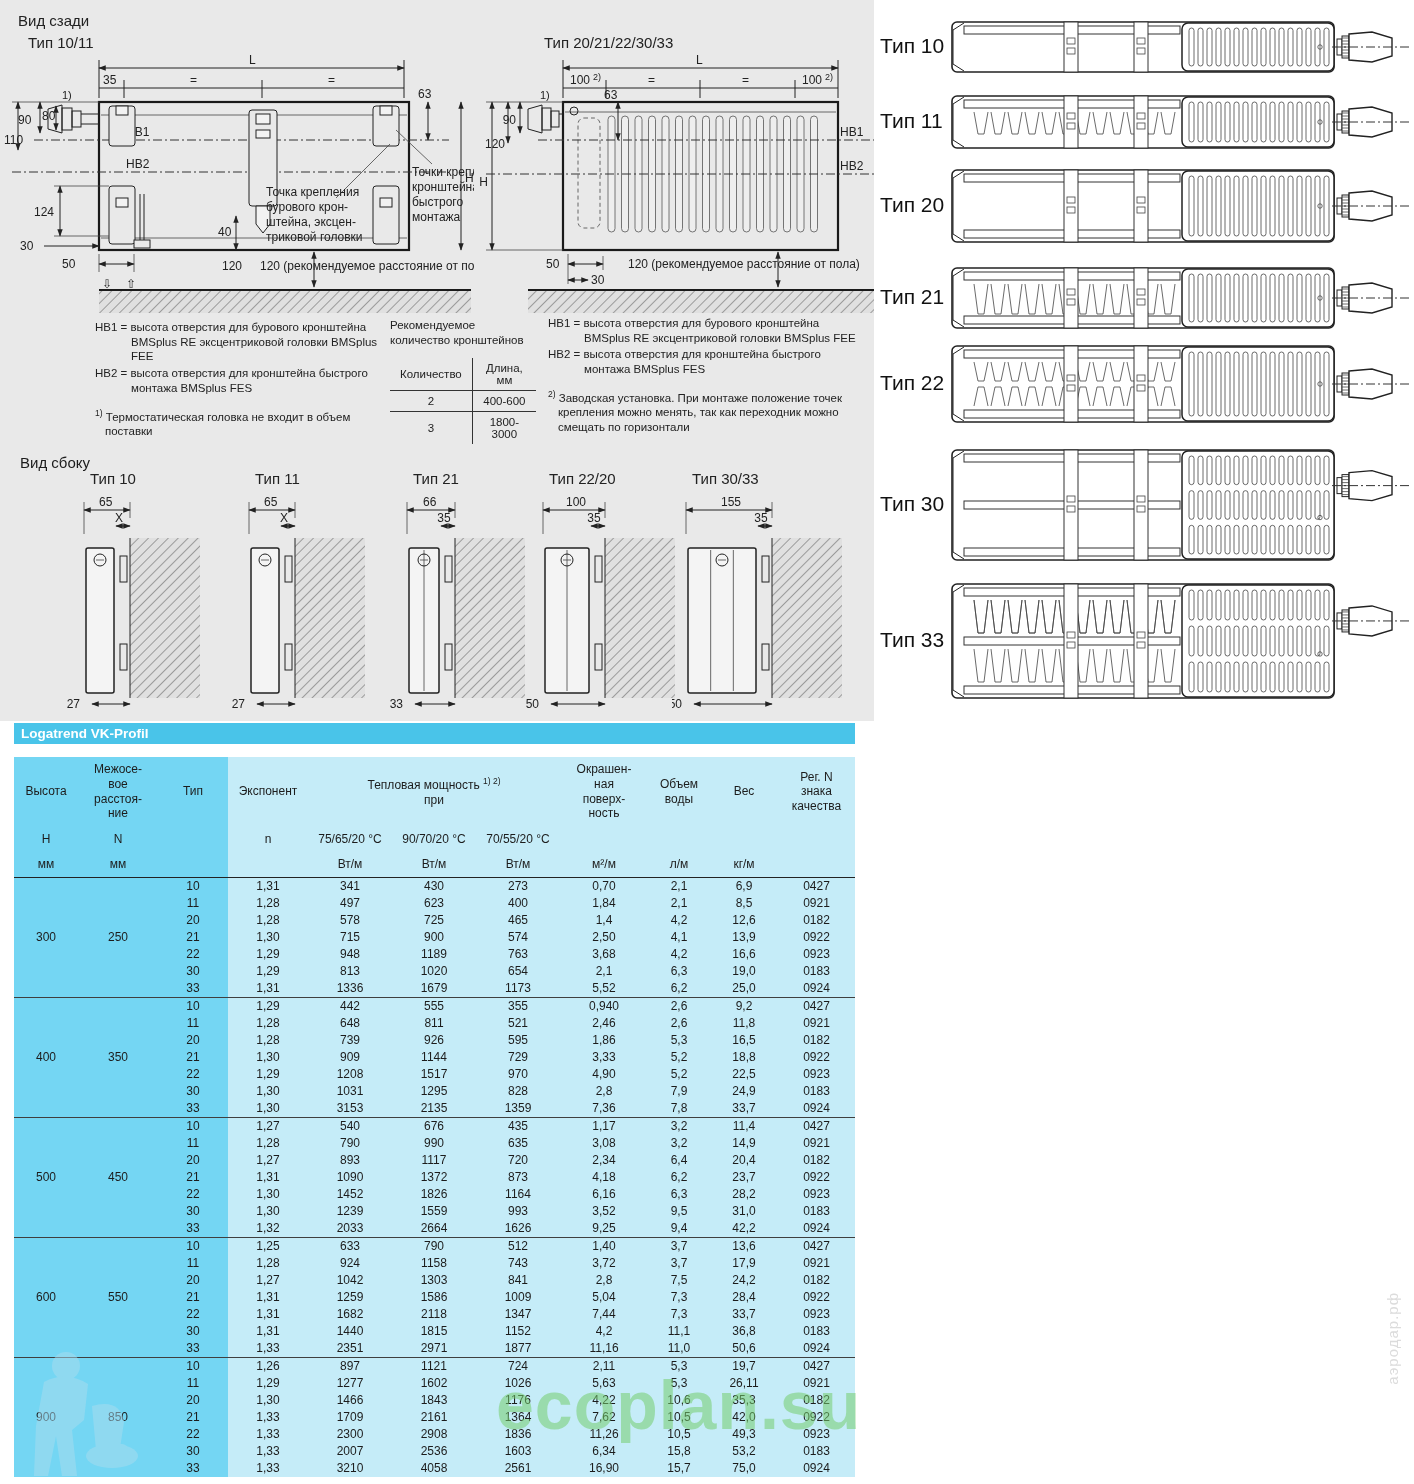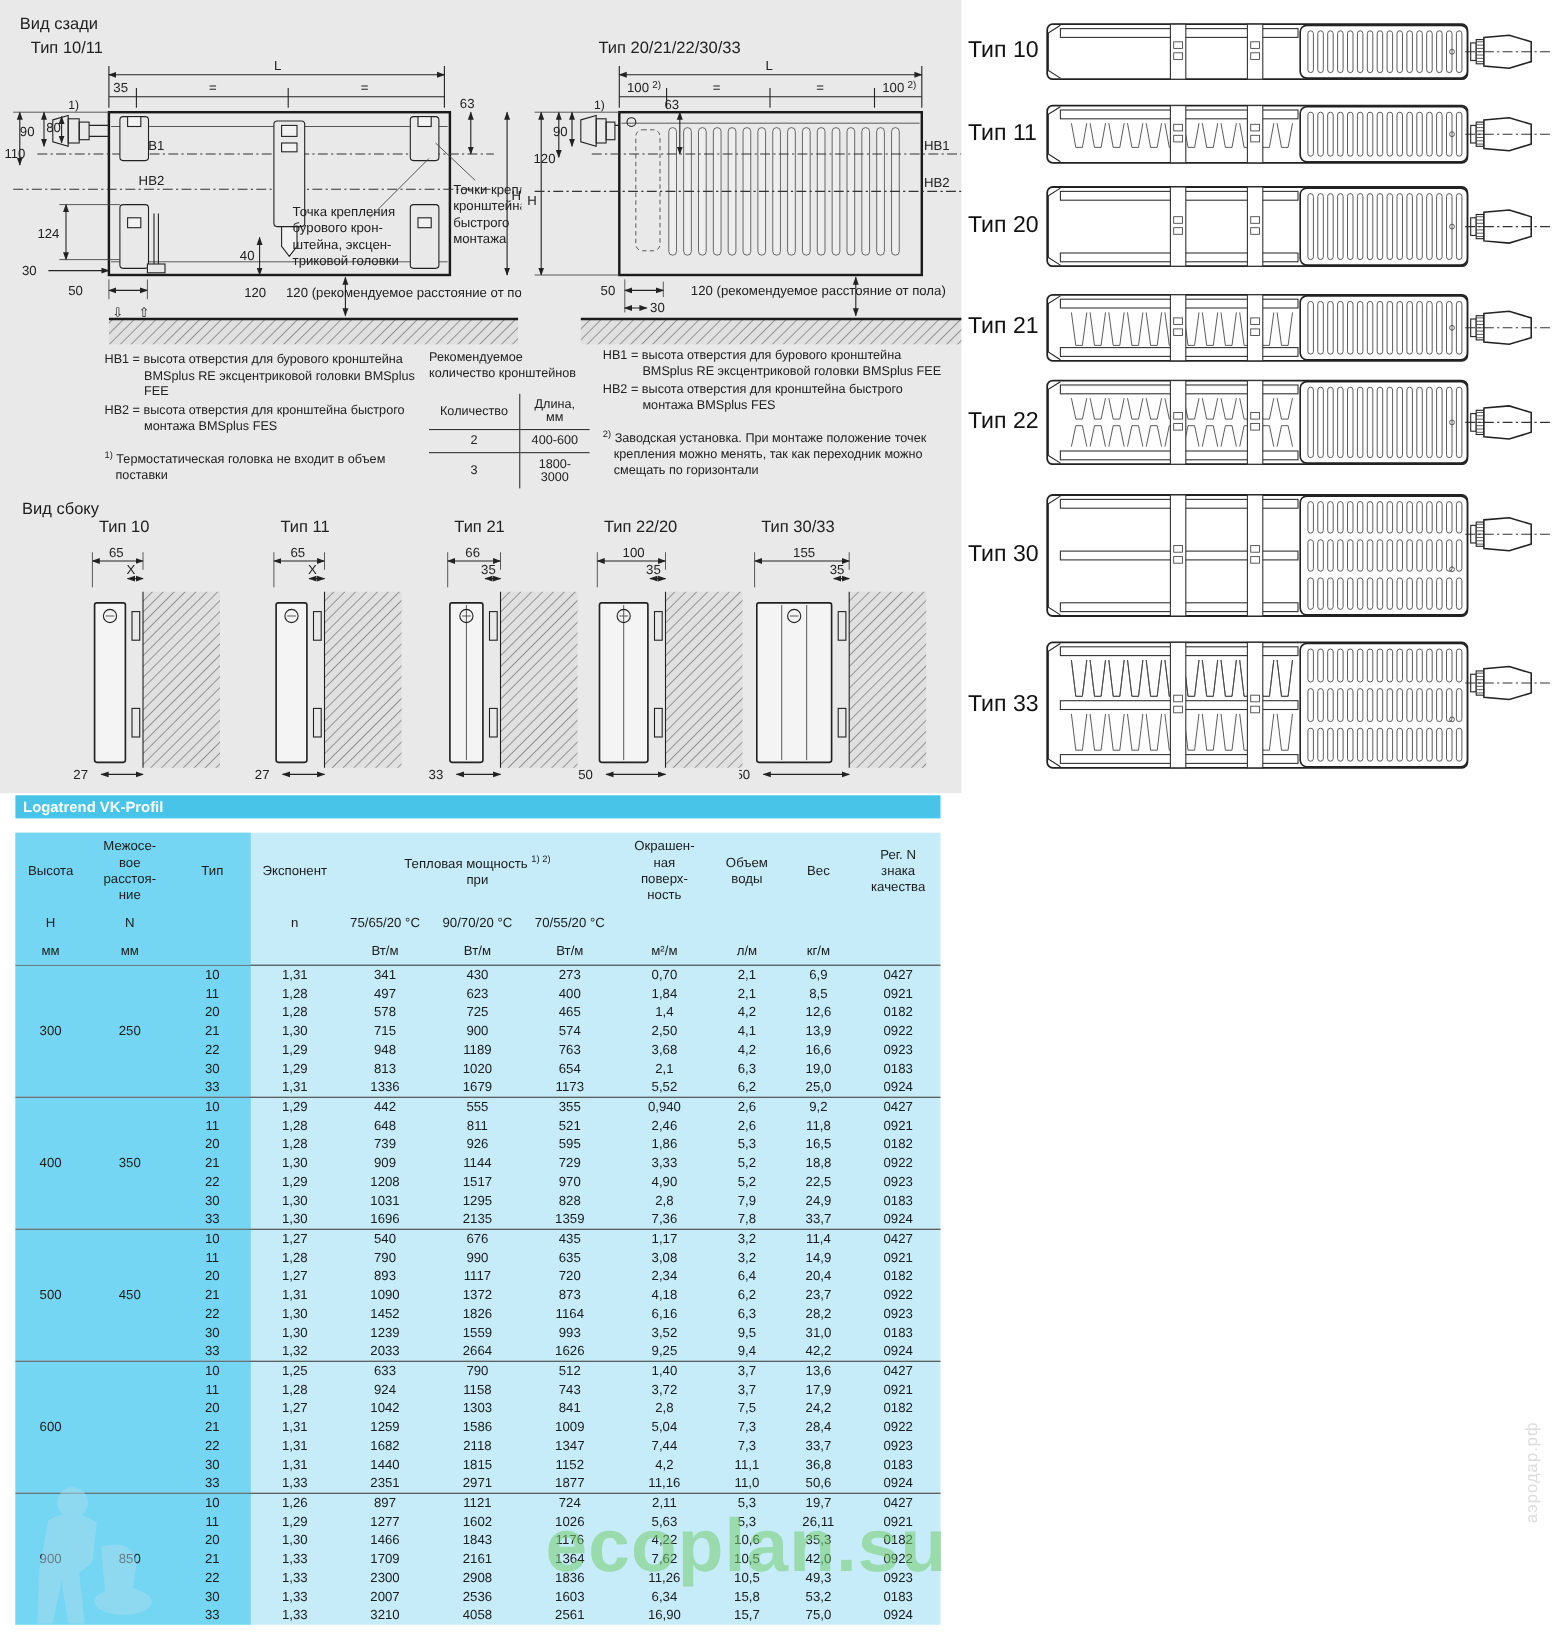--- a/index.html
+++ b/index.html
@@ -1002,21 +1002,21 @@
           <div class="c" style="grid-area: 6 / 4;">1,30</div>
           <div class="c" style="grid-area: 6 / 5;">1031</div>
           <div class="c" style="grid-area: 6 / 6;">1295</div>
           <div class="c" style="grid-area: 6 / 7;">828</div>
           <div class="c" style="grid-area: 6 / 8;">2,8</div>
           <div class="c" style="grid-area: 6 / 9;">7,9</div>
           <div class="c" style="grid-area: 6 / 10;">24,9</div>
           <div class="c" style="grid-area: 6 / 11;">0183</div>
           <div class="c" style="grid-area: 7 / 3;">33</div>
           <div class="c" style="grid-area: 7 / 4;">1,30</div>
-          <div class="c" style="grid-area: 7 / 5;">1696</div>
+          <div class="c" style="grid-area: 7 / 5;">3153</div>
           <div class="c" style="grid-area: 7 / 6;">2135</div>
           <div class="c" style="grid-area: 7 / 7;">1359</div>
           <div class="c" style="grid-area: 7 / 8;">7,36</div>
           <div class="c" style="grid-area: 7 / 9;">7,8</div>
           <div class="c" style="grid-area: 7 / 10;">33,7</div>
           <div class="c" style="grid-area: 7 / 11;">0924</div>
         </div>
         <div class="tblock">
           <i class="darkbg"></i>
           <div class="c" style="grid-area: 1 / 1 / span 7;">500</div>
@@ -1081,20 +1081,21 @@
           <div class="c" style="grid-area: 7 / 6;">2664</div>
           <div class="c" style="grid-area: 7 / 7;">1626</div>
           <div class="c" style="grid-area: 7 / 8;">9,25</div>
           <div class="c" style="grid-area: 7 / 9;">9,4</div>
           <div class="c" style="grid-area: 7 / 10;">42,2</div>
           <div class="c" style="grid-area: 7 / 11;">0924</div>
         </div>
         <div class="tblock">
           <i class="darkbg"></i>
           <div class="c" style="grid-area: 1 / 1 / span 7;">600</div>
+          <div class="c" style="grid-area: 1 / 2 / span 7;">550</div>
           <div class="c" style="grid-area: 1 / 3;">10</div>
           <div class="c" style="grid-area: 1 / 4;">1,25</div>
           <div class="c" style="grid-area: 1 / 5;">633</div>
           <div class="c" style="grid-area: 1 / 6;">790</div>
           <div class="c" style="grid-area: 1 / 7;">512</div>
           <div class="c" style="grid-area: 1 / 8;">1,40</div>
           <div class="c" style="grid-area: 1 / 9;">3,7</div>
           <div class="c" style="grid-area: 1 / 10;">13,6</div>
           <div class="c" style="grid-area: 1 / 11;">0427</div>
           <div class="c" style="grid-area: 2 / 3;">11</div>

